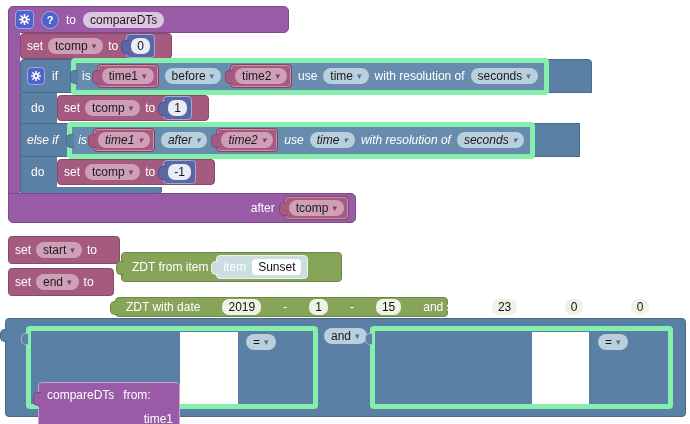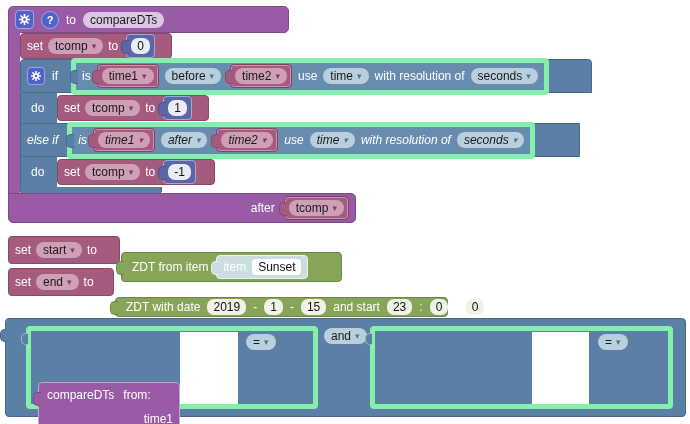--- a/index.html
+++ b/index.html
@@ -252,21 +252,21 @@
   </div>
 
   <div class="abs mauve row" style="left:8px;top:268px;width:106px;height:28px;">
     <span class="lbl">set</span>
     <span class="pill pill-mauve">
         <span>end</span>
         <span class="arw arw-m"></span>
       </span>
     <span class="lbl">to</span>
   </div>
-  <div class="abs green row rel" style="left:115px;top:267px;width:333px;height:20px;gap:7px;">
+  <div class="abs green row rel" style="left:115px;top:267px;width:333px;height:20px;gap:22px;">
     <span class="ltab ltab-green"></span>
     <span class="lbl" style="padding-left:4px;">ZDT with date</span>
     <span class="field field-green">2019</span>
     <span class="lbl">-</span>
     <span class="field field-green">1</span>
     <span class="lbl">-</span>
     <span class="field field-green">15</span>
     <span class="lbl">and start</span>
     <span class="field field-green">23</span>
     <span class="lbl">:</span>

